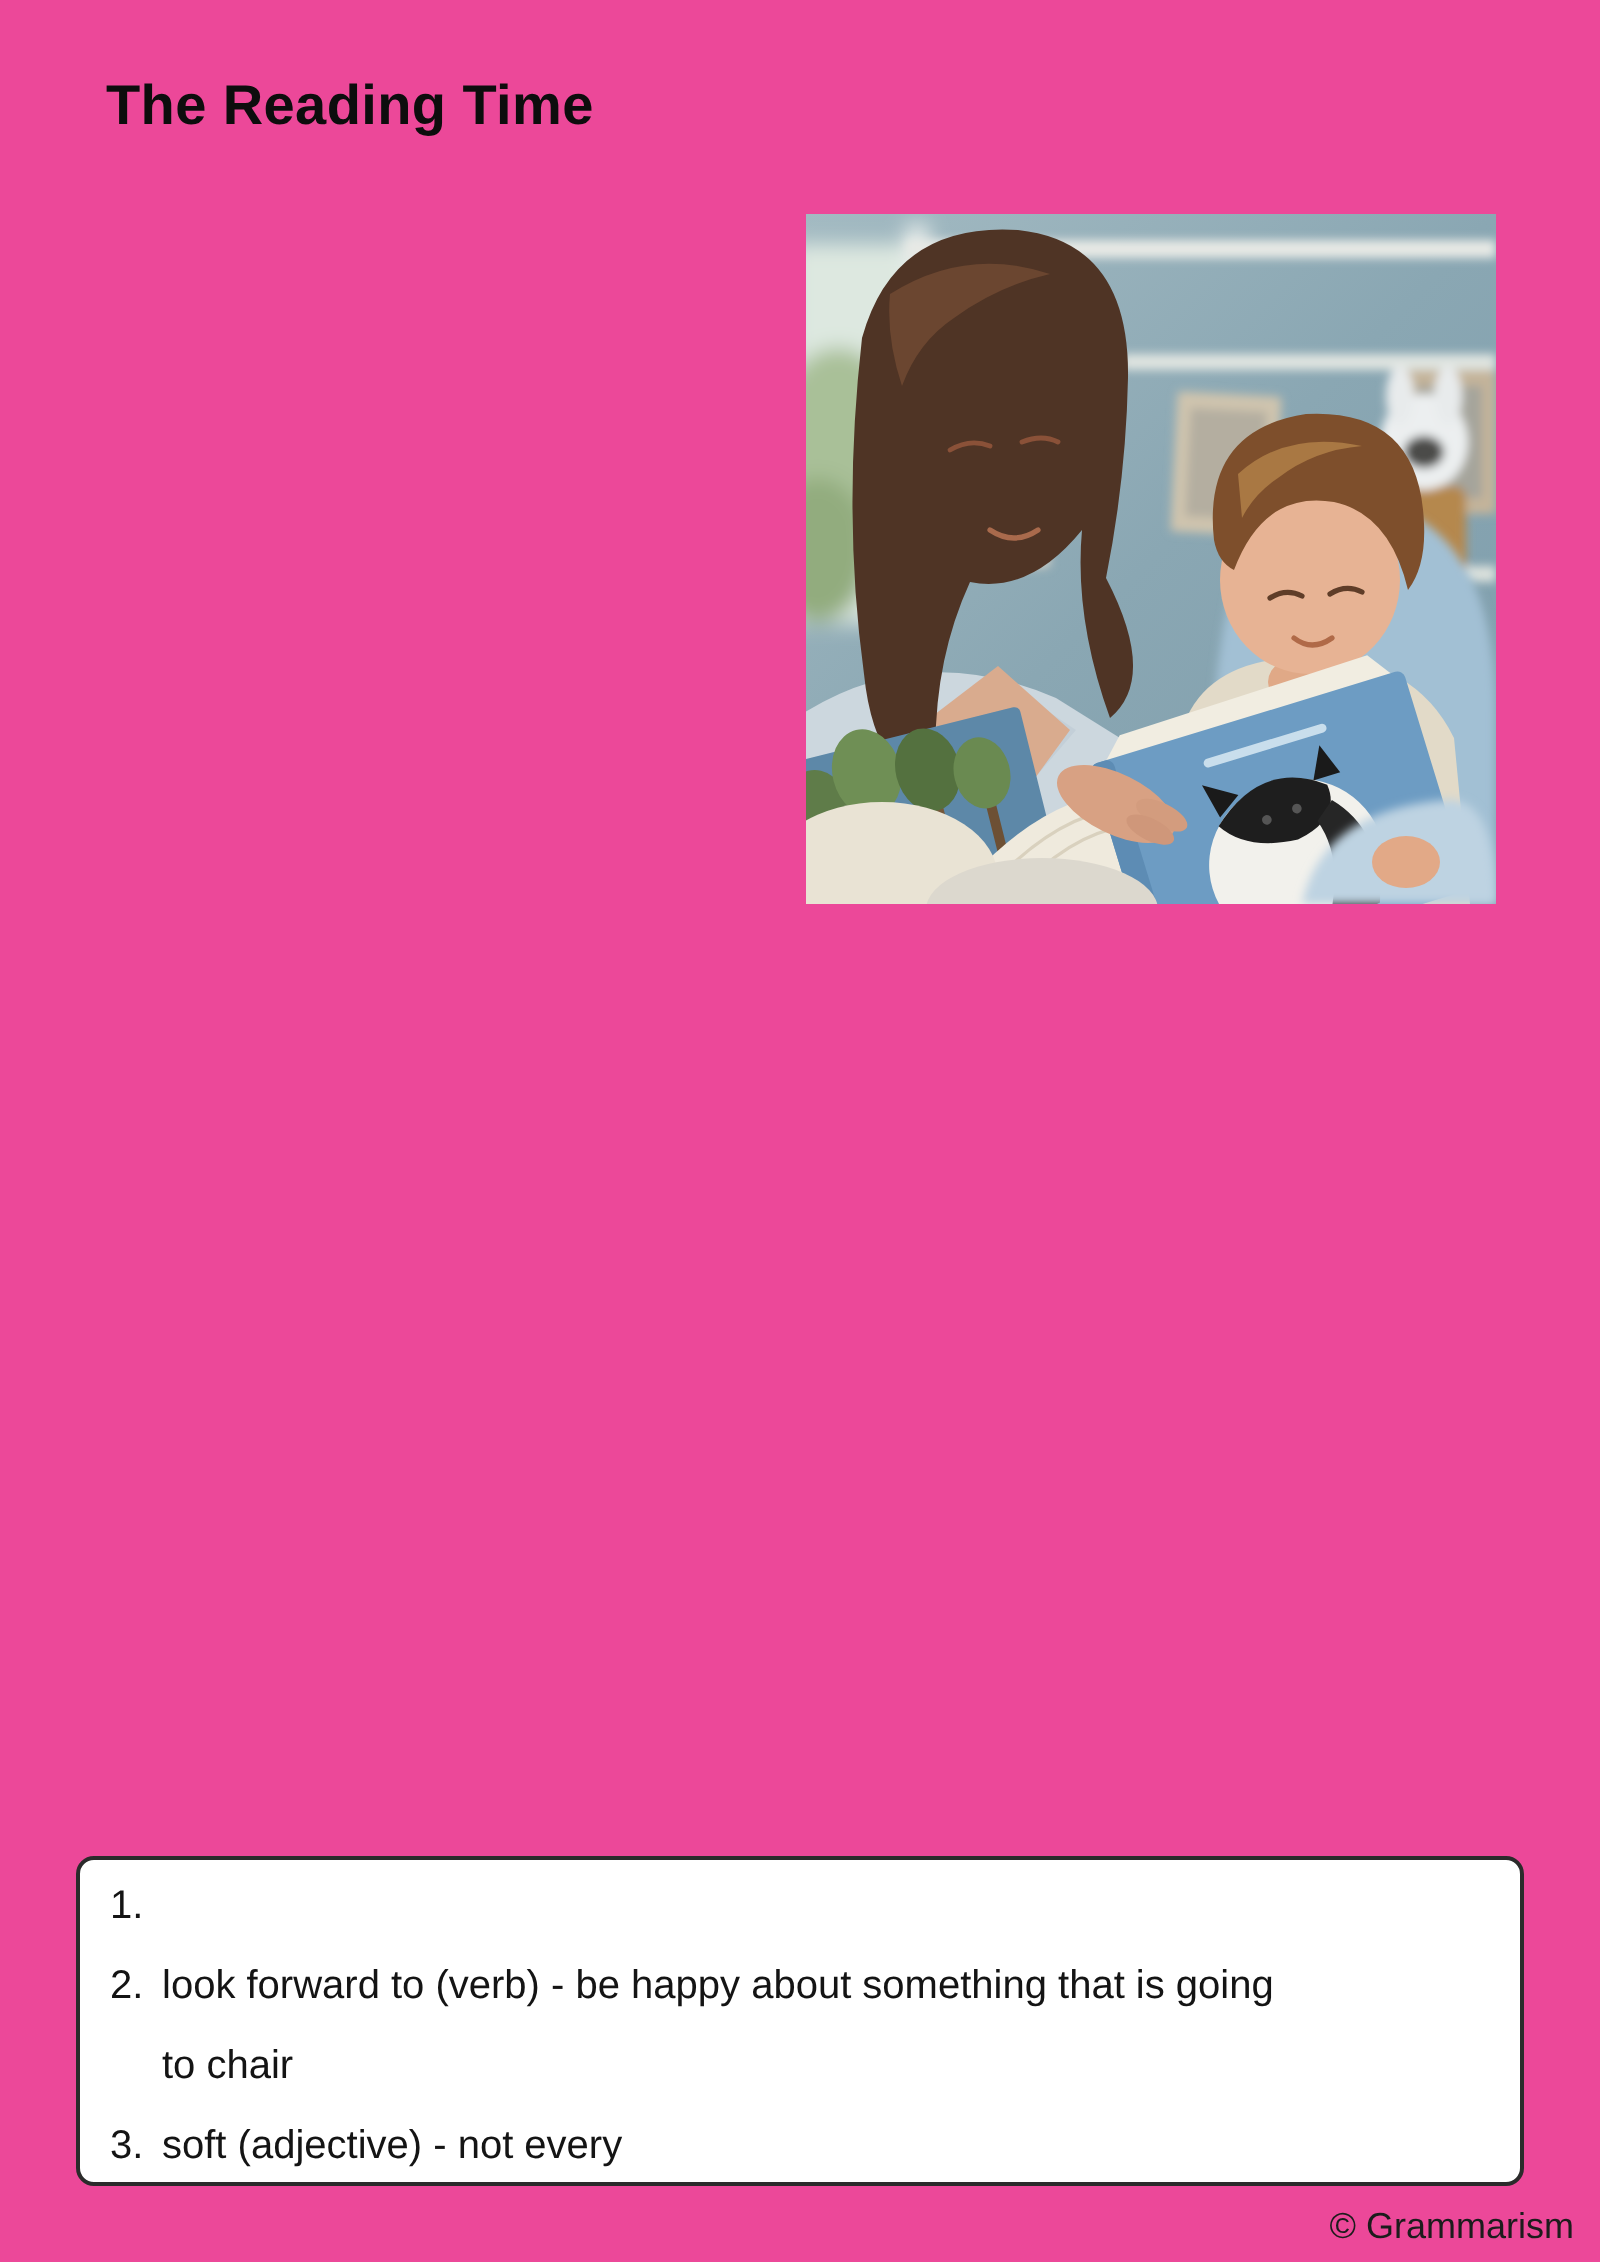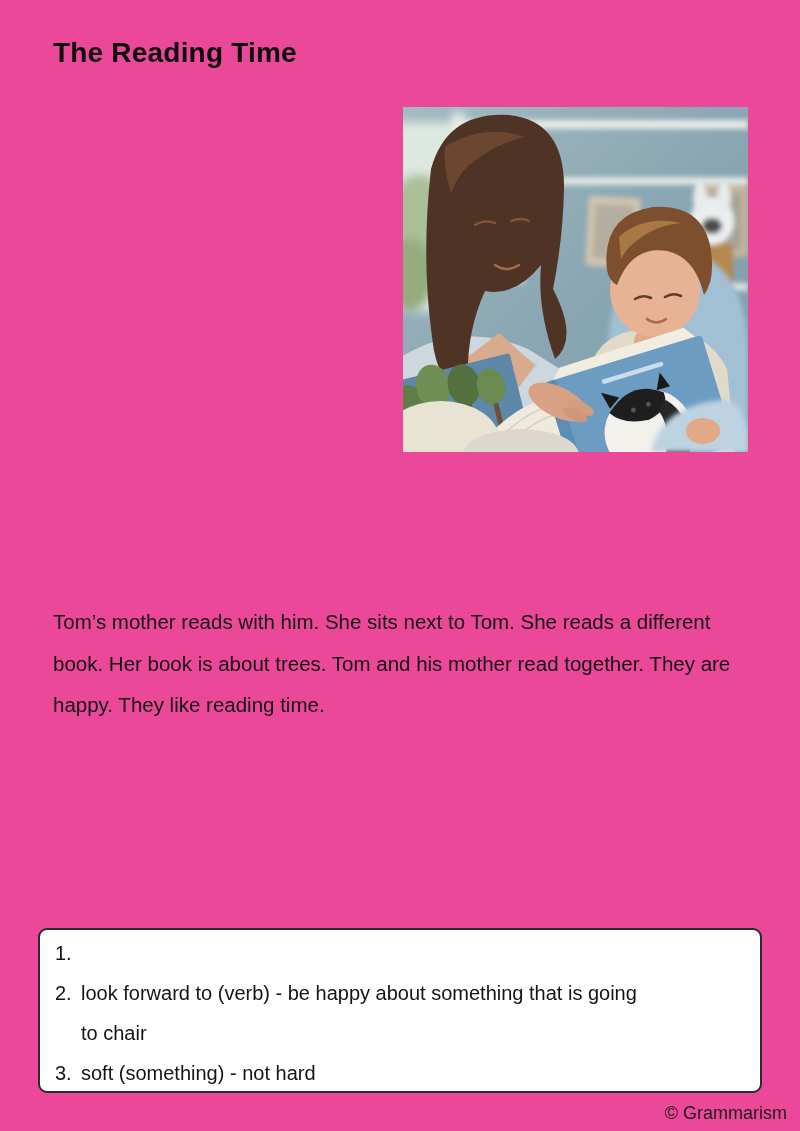--- a/index.html
+++ b/index.html
@@ -165,33 +165,32 @@
 
       <ellipse cx="38" cy="332" rx="58" ry="38" fill="#e9e3d4"></ellipse>
       <ellipse cx="118" cy="348" rx="58" ry="26" fill="#dcd8ce"></ellipse>
 
       <path d="M248 345 Q258 298 320 293 Q345 291 345 345 Z" fill="#bed3e2" filter="url(#b2)"></path>
 
       <ellipse cx="300" cy="324" rx="17" ry="13" fill="#e2a987"></ellipse>
     </svg>
   </div>
 
-  <p class="para para-3">Tom’s mother reads with him. She sits next to Tom. She reads a different book. Her book is about trees. Tom and his mother read together. They are happy. They like reading time.</p>
 
   <div class="vocab-box">
     <ol class="vocab-list">
       <li class="vocab-item">
         <span class="vocab-num">1.</span>
       </li>
       <li class="vocab-item">
         <span class="vocab-num">2.</span>
         <span class="vocab-def">look forward to (verb) - be happy about something that is going to chair</span>
       </li>
       <li class="vocab-item">
         <span class="vocab-num">3.</span>
-        <span class="vocab-def">soft (something) - not hard</span>
+        <span class="vocab-def">soft (adjective) - not every</span>
       </li>
     </ol>
   </div>
 
   <div class="footer">© Grammarism</div>
 
 </div>
 
 </body></html>

